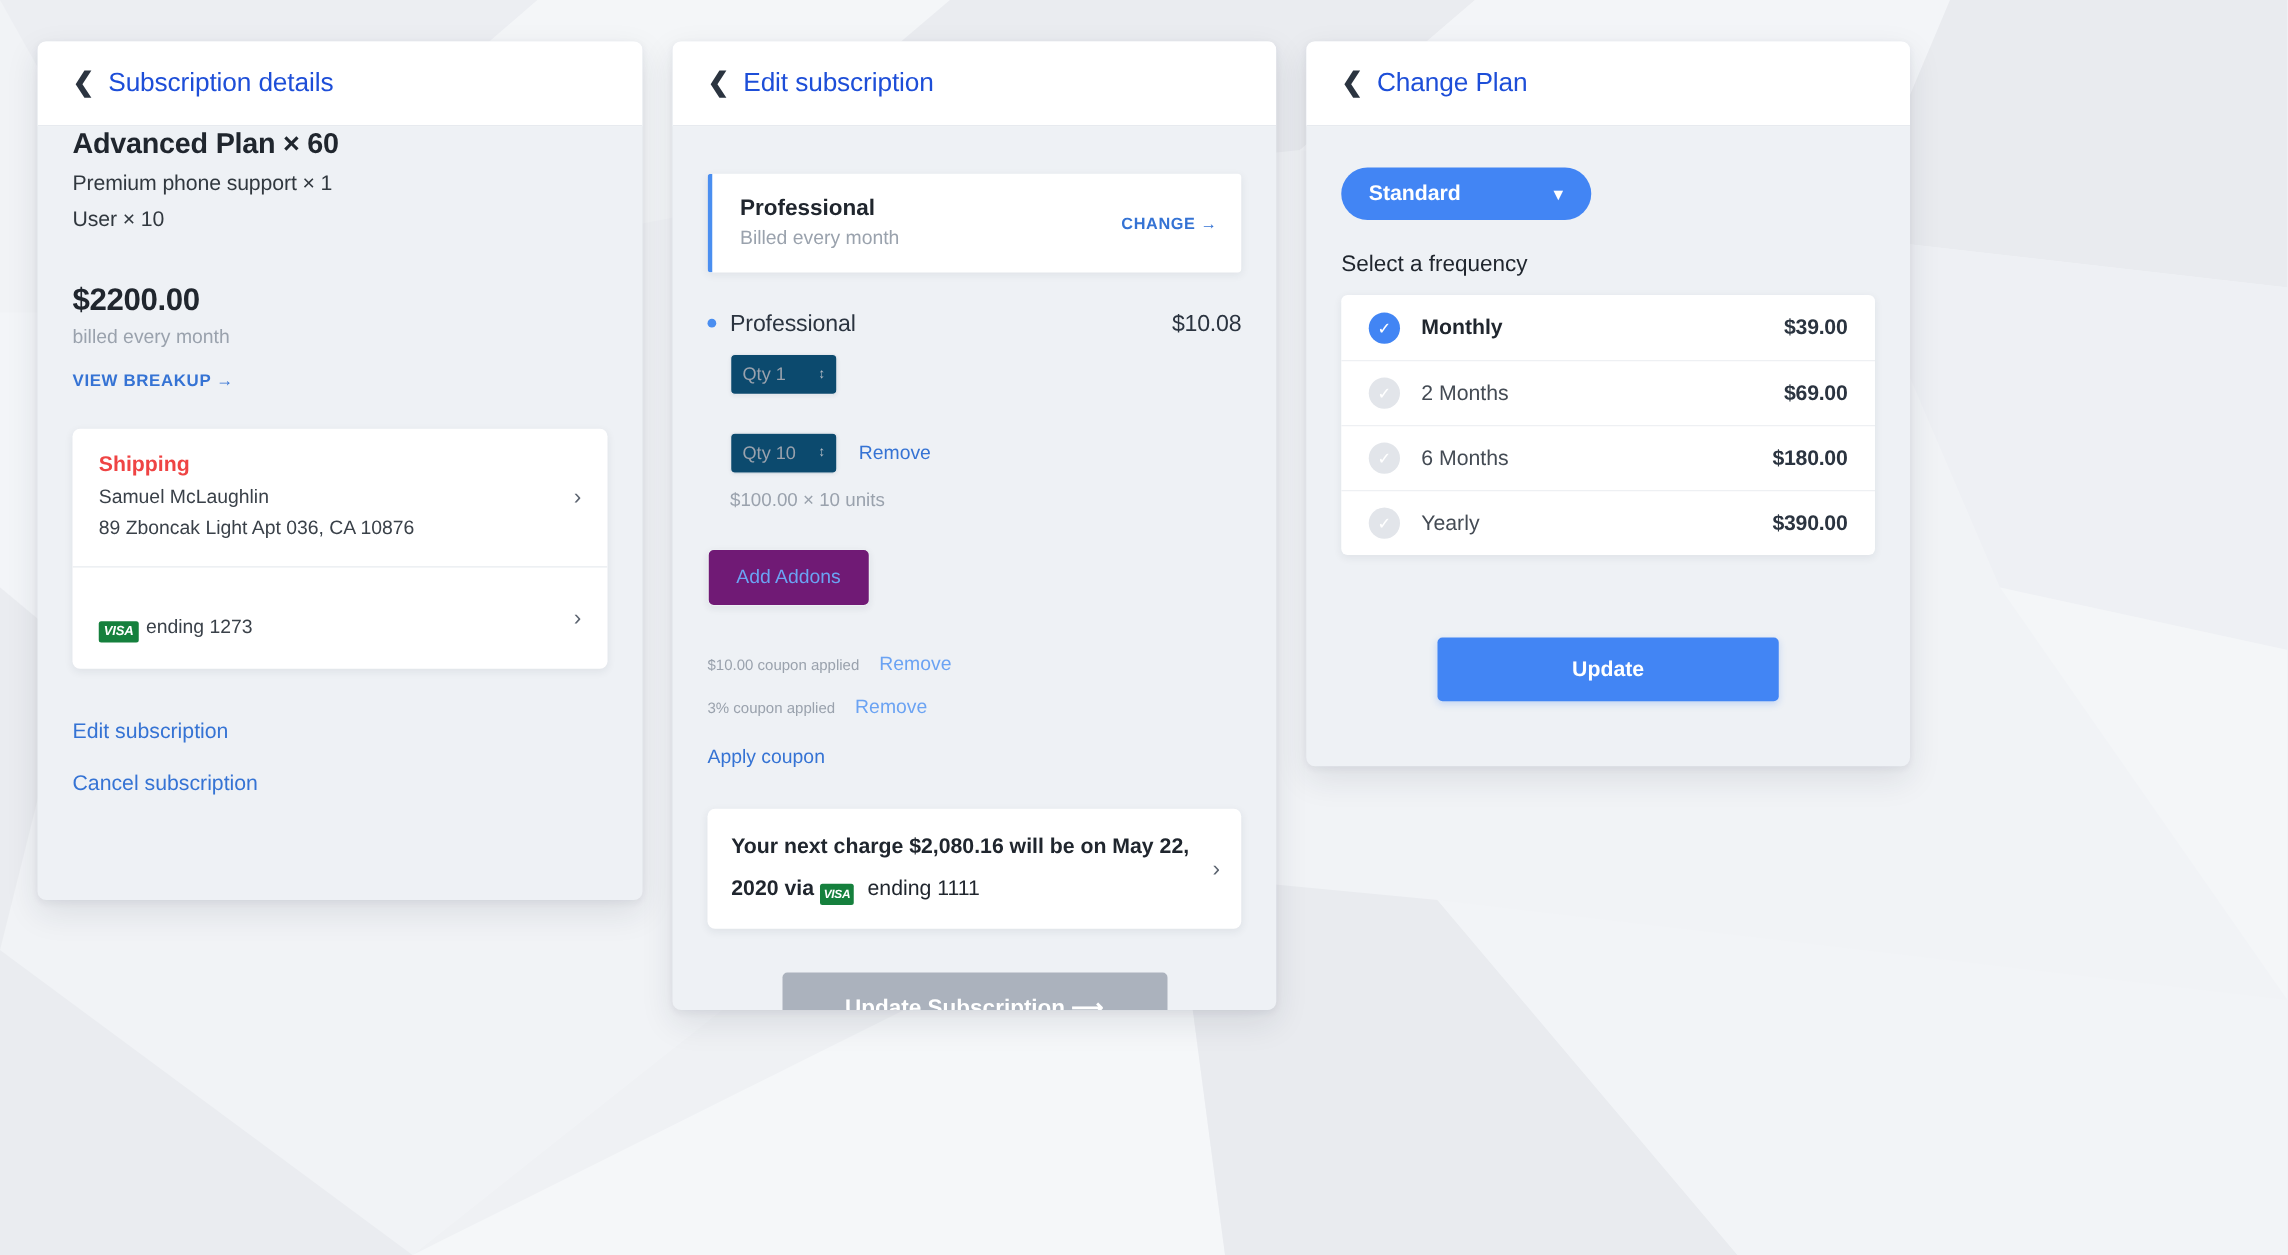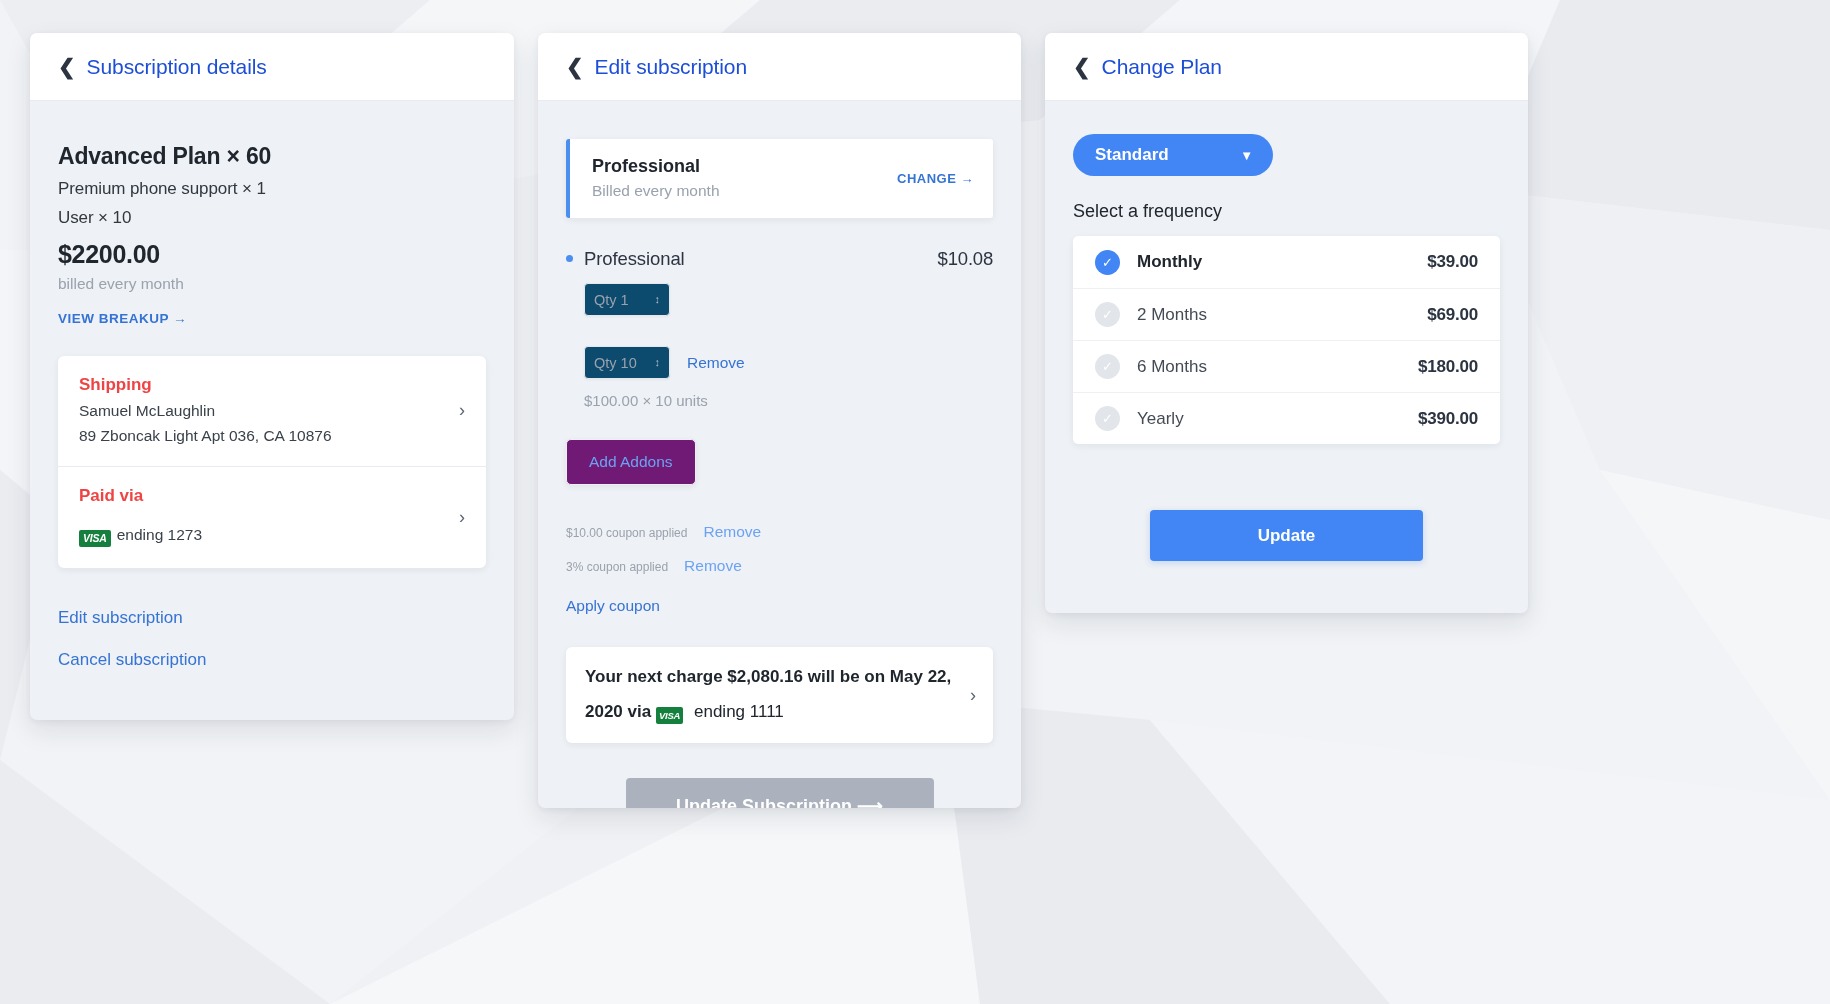--- a/index.html
+++ b/index.html
@@ -44,28 +44,28 @@
     font-size: 21px;
     color: #1d4ed8;
     letter-spacing: -.1px;
   }
   .panel-body { padding: 0 28px; }
 
   
   #panel-details { left: 30px; top: 33px; width: 484px; height: 687px; }
   .plan-title {
     font-size: 23px; font-weight: bold; color: #20262e;
-    margin-top: 42px; letter-spacing: -.2px;
+    letter-spacing: -.2px;
   }
   .plan-sub {
     font-size: 17px; color: #31383f; margin-top: 9px; letter-spacing: -.1px;
   }
   .price-amt {
     font-size: 25px; font-weight: bold; color: #20262e;
-    margin-top: 12px; letter-spacing: -.3px;
+    margin-top: 40px; letter-spacing: -.3px;
   }
   .price-cycle { font-size: 15.5px; color: #9aa2ad; margin-top: 6px; }
   .view-breakup {
     display: inline-block; margin-top: 18px;
     font-size: 13.5px; font-weight: bold; color: #3573d4;
     letter-spacing: .5px; cursor: pointer;
   }
 
   .info-card {
     margin-top: 29px;
@@ -286,21 +286,20 @@
           <div class="info-main">
             <div class="info-label">Shipping</div>
             <div class="info-line">Samuel McLaughlin</div>
             <div class="info-line">89 Zboncak Light Apt 036, CA 10876</div>
           </div>
           <span class="row-chev">›</span>
         </div>
 
         <div class="info-row">
           <div class="info-main">
-            <div class="info-label">Paid via</div>
             <div class="info-line">
               <span class="visa">VISA</span><span>ending 1273</span>
             </div>
           </div>
           <span class="row-chev">›</span>
         </div>
 
       </div>
 
       <nav class="link-stack">

